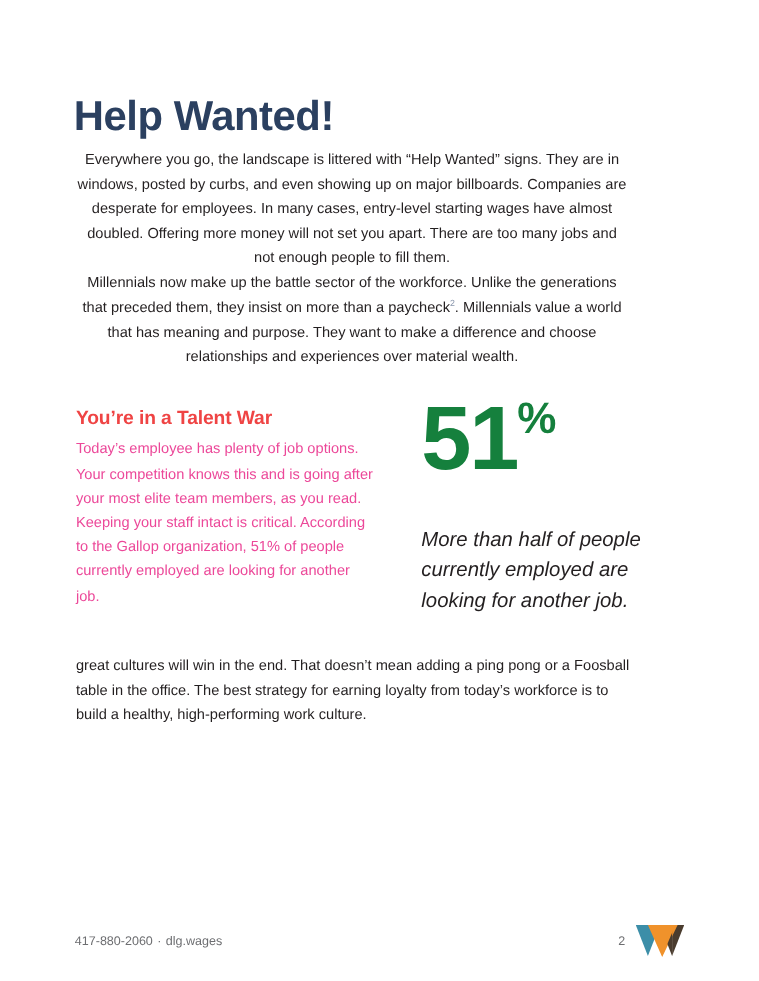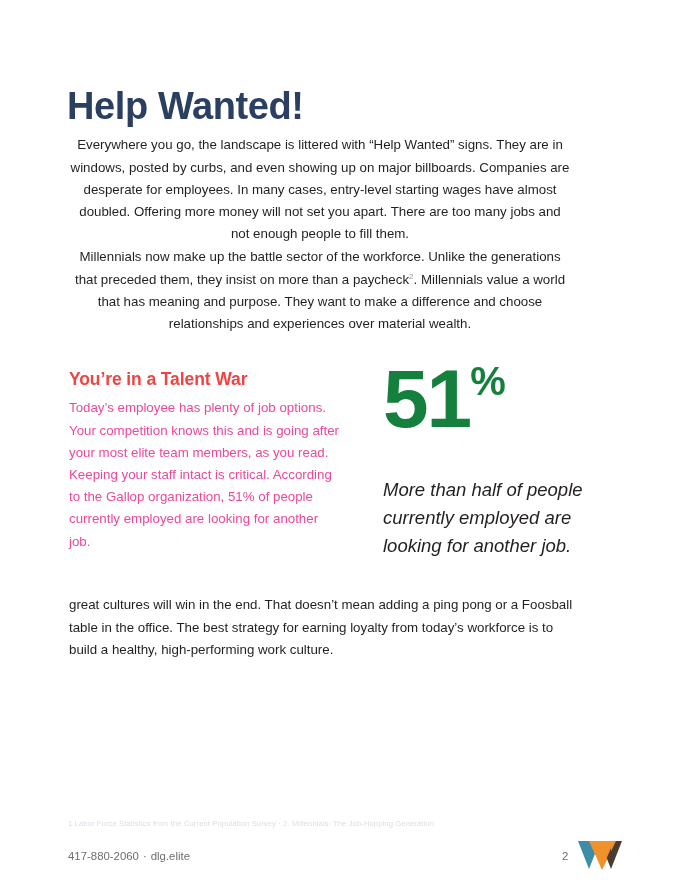--- a/index.html
+++ b/index.html
@@ -185,24 +185,23 @@
 
   <div class="callout">
     <span class="stat-number"><span>51</span><span class="pct">%</span></span>
     <span class="stat-caption">More than half of people currently employed are looking for another job.</span>
   </div>
 
 
   <p class="p4-wide">great cultures will win in the end. That doesn’t mean adding a ping pong or a Foosball table in the office. The best strategy for earning loyalty from today’s workforce is to build a healthy, high-performing work culture.</p>
 
 
-  <div class="footnote">1 Labor Force Statistics from the Current Population Survey · 2. Millennials: The Job-Hopping Generation</div>
 
   <div class="footer-contact">
-    <span>417-880-2060</span><span class="dot">·</span><span>dlg.elite</span>
+    <span>417-880-2060</span><span class="dot">·</span><span>dlg.wages</span>
   </div>
 
   <div class="page-number">2</div>
 
   <div class="logo">
     <svg viewBox="0 0 44 32" width="44" height="32" aria-hidden="true">
       <polygon points="0,2 22,2 11,30" fill="#3c8ea8"></polygon>
       <polygon points="33,2 44,2 33,30" fill="#4a3c2e"></polygon>
       <polygon points="11,2 38,2 24,31" fill="#f0922b"></polygon>
       <polygon points="22,2 33,2 33,30" fill="#4a3c2e"></polygon>

